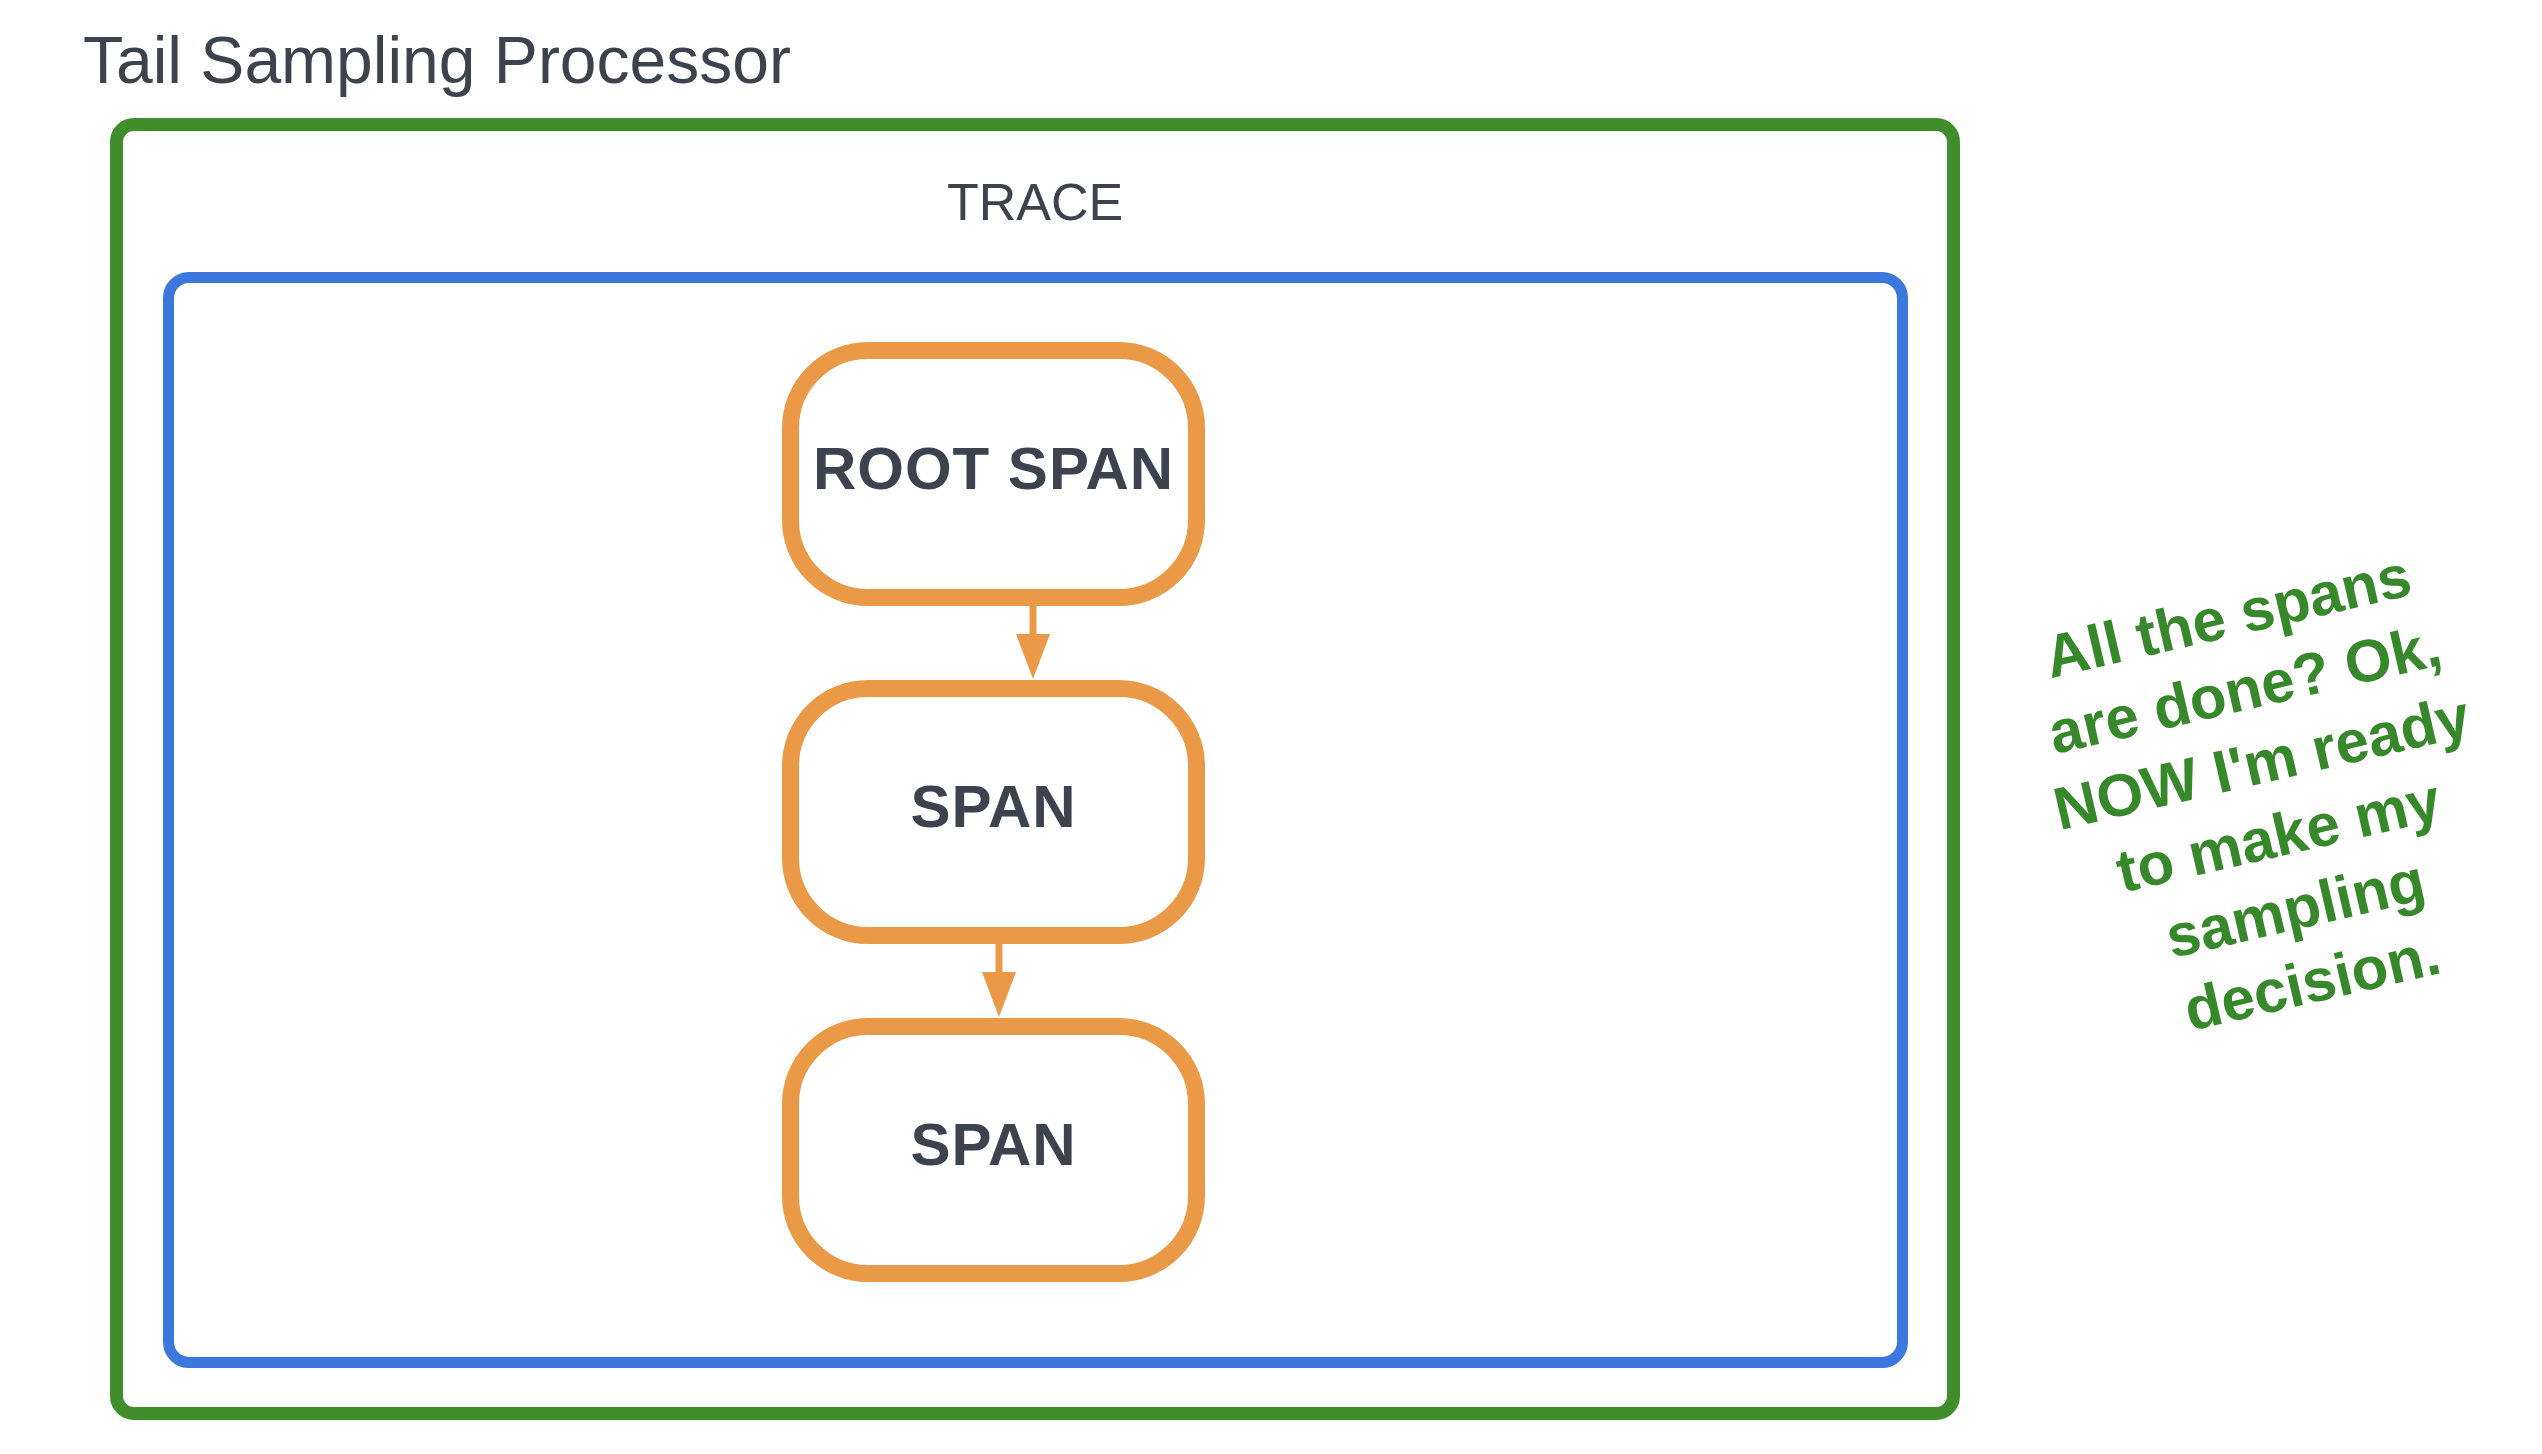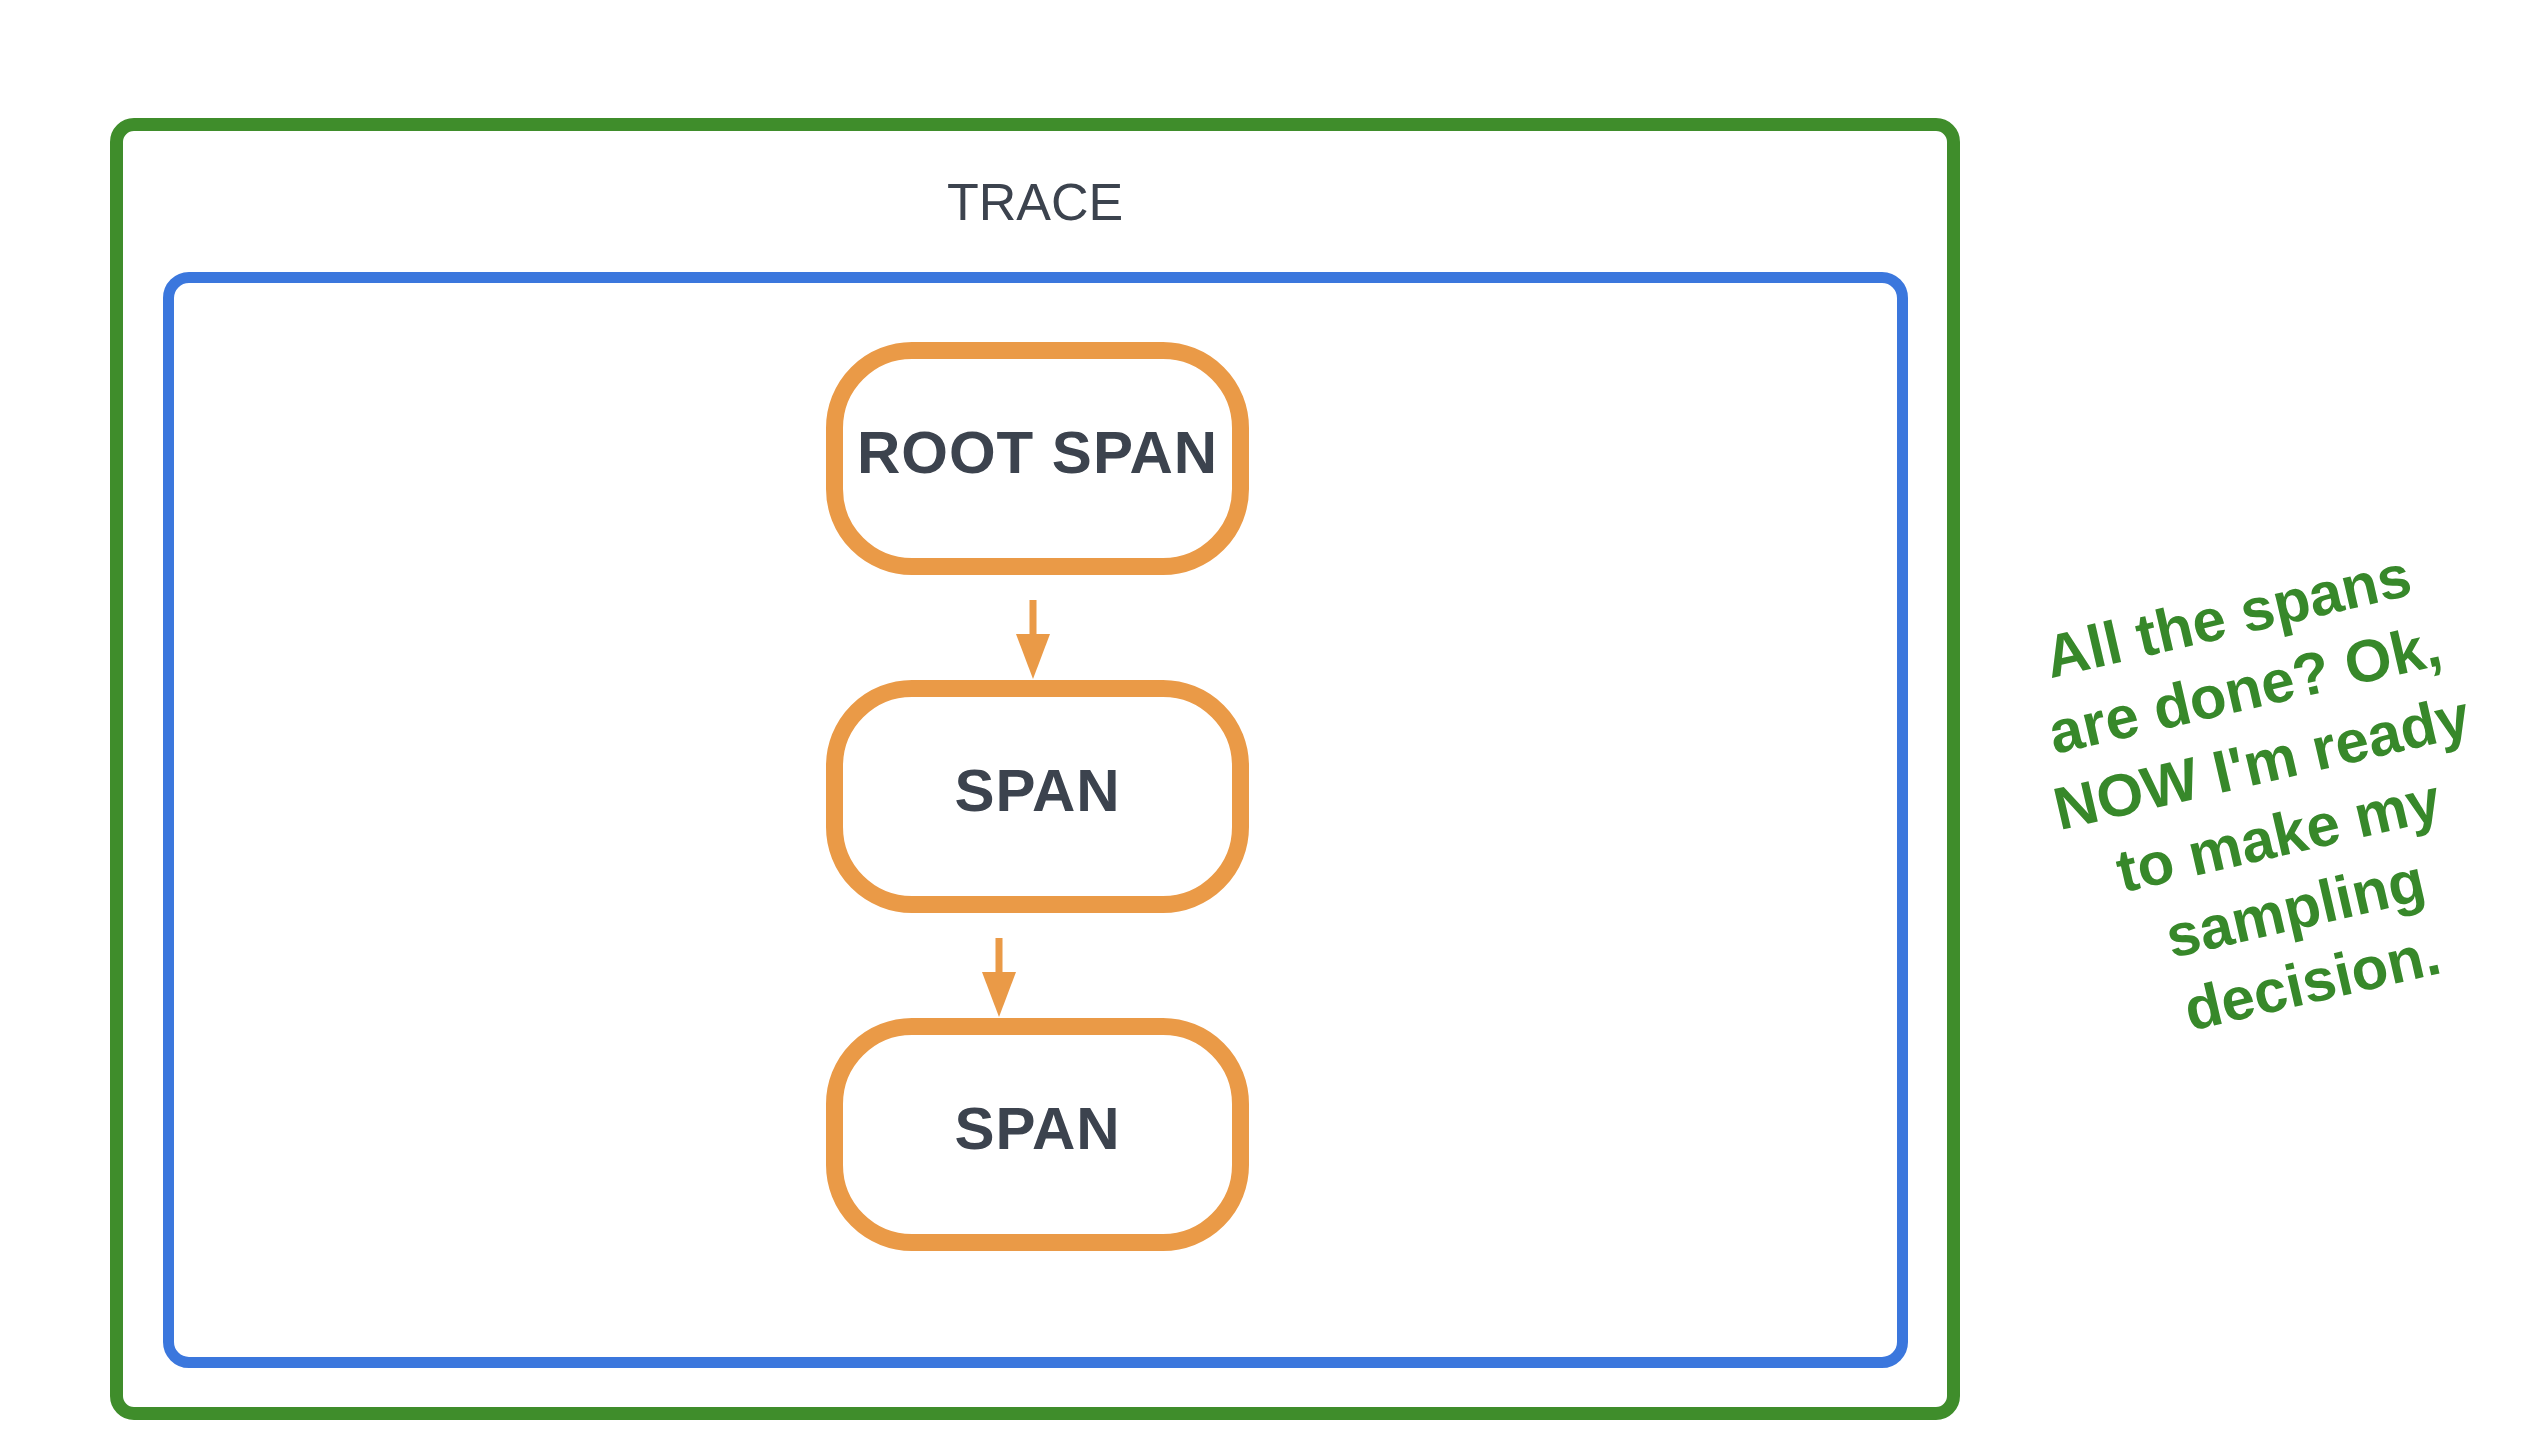--- a/index.html
+++ b/index.html
@@ -54,29 +54,28 @@
     height: 1096px;
     box-sizing: border-box;
     border: 11px solid var(--trace_border, #3b77dd);
     border-radius: 26px;
     background: transparent;
   }
   .span-node {
     position: absolute;
     left: 782px;
     width: 423px;
-    height: 233px;
+    height: 264px;
     box-sizing: border-box;
     border: 17px solid var(--span_border, #ea9a47);
     border-radius: 86px;
     background: #ffffff;
     display: flex;
     align-items: center;
     justify-content: center;
-    margin-left: 44px;
   }
   .span-node .node-label {
     font-size: 60px;
     font-weight: 700;
     color: var(--label_text, #3c434e);
     letter-spacing: 1px;
     transform: translateY(-6px);
   }
   .node-root { top: 342px; }
   .node-span1 { top: 680px; }
@@ -124,20 +123,21 @@
     white-space: pre-line;
     transform: rotate(-13deg);
     transform-origin: 50% 50%;
   }
 </style>
 </head>
 <body>
 
 <div class="canvas">
 
+  <div class="diagram-title">Tail Sampling Processor</div>
 
   <div class="processor-box"></div>
 
   <div class="trace-label">TRACE</div>
 
   <div class="trace-box"></div>
 
   <div class="span-node node-root">
     <span class="node-label">ROOT SPAN</span>
   </div>

